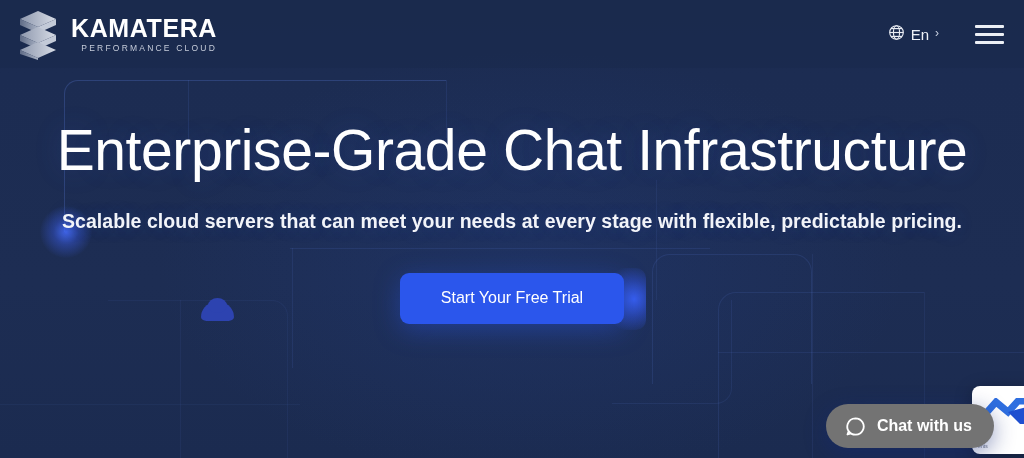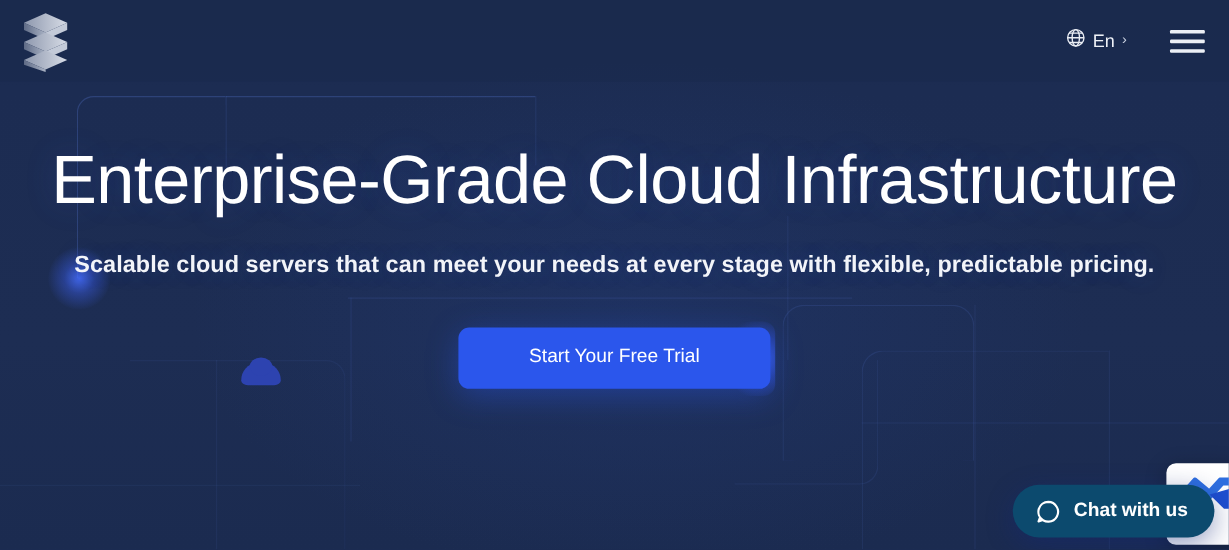--- a/index.html
+++ b/index.html
@@ -112,21 +112,21 @@
   }
   .hero-sub{
     margin-top:28px;
     font-size:19.5px; font-weight:bold; color:#f2f4f9;
     text-align:center; letter-spacing:.05px;
     text-shadow:0 0 18px rgba(60,100,220,.25);
   }
   .cta{
     margin-top:40px;
     display:inline-flex; align-items:center; justify-content:center;
-    width:260px; height:51px;
+    width:224px; height:51px;
     background:#2b56ec; color:#ffffff;
     font-size:16px; font-weight:normal;
     border:none; border-radius:9px; cursor:pointer;
     box-shadow:0 6px 26px rgba(43,86,236,.38);
     font-family:"Liberation Sans", sans-serif;
   }
 
   
   .review-card{
     position:absolute; right:-12px; bottom:4px;
@@ -138,24 +138,24 @@
   .review-mark{
     position:absolute; left:6px; top:12px; width:52px; height:30px;
   }
   .review-caption{
     position:absolute; left:6px; bottom:5px; font-size:5px; color:#6b7280;
     letter-spacing:.1px; white-space:nowrap;
   }
 
   
   .chat{
-    position:absolute; right:12px; bottom:10px;
+    position:absolute; right:30px; bottom:10px;
     display:inline-flex; align-items:center; gap:11px;
     height:44px; padding:0 22px 0 19px;
-    background:#0c4a6e; color:#ffffff;
+    background:#737373; color:#ffffff;
     border:none; border-radius:22px; cursor:pointer;
     font-size:16px; font-weight:bold;
     box-shadow:0 6px 22px rgba(20,40,120,.45);
     font-family:"Liberation Sans", sans-serif;
   }
   .chat svg{ display:block; }
 </style>
 </head>
 <body>
 
@@ -205,20 +205,24 @@
           <path d="M40 11 L22 19 L22 25 L40 17 Z" fill="#c3cad8"></path>
 
           <path d="M22 19 L40 27 L22 35 L4 27 Z" fill="url(#lg1)"></path>
           <path d="M4 27 L22 35 L22 41 L4 33 Z" fill="url(#lg2)"></path>
           <path d="M40 27 L22 35 L22 41 L40 33 Z" fill="#c3cad8"></path>
 
           <path d="M22 34 L40 42 L22 50 L4 42 Z" fill="url(#lg1)"></path>
           <path d="M4 42 L22 50 L22 52 L4 46 Z" fill="url(#lg2)"></path>
         </svg>
       </span>
+      <span class="brand-text">
+        <span class="brand-name">KAMATERA</span>
+        <span class="brand-sub">PERFORMANCE CLOUD</span>
+      </span>
     </a>
 
     <div class="nav-right">
 
       <div class="lang">
         <span>
           <svg width="17" height="17" viewBox="0 0 20 20" fill="none" stroke="#e9ecf3" stroke-width="1.35" aria-hidden="true">
             <circle cx="10" cy="10" r="8"></circle>
             <ellipse cx="10" cy="10" rx="3.6" ry="8"></ellipse>
             <line x1="2" y1="10" x2="18" y2="10"></line>
@@ -233,21 +237,21 @@
       <div class="burger">
         <span></span>
         <span></span>
         <span></span>
       </div>
 
     </div>
   </div>
 
   <div class="hero">
-    <h1 class="hero-title">Enterprise-Grade Cloud Infrastructure</h1>
+    <h1 class="hero-title">Enterprise-Grade Chat Infrastructure</h1>
     <p class="hero-sub">Scalable cloud servers that can meet your needs at every stage with flexible, predictable pricing.</p>
     <button class="cta">Start Your Free Trial</button>
   </div>
 
   <div class="review-card">
     <span class="review-mark">
       <svg width="52" height="30" viewBox="0 0 52 30" aria-hidden="true">
         <path d="M2 22 L18 4 L30 14 L40 3 L50 3 L50 13" fill="none" stroke="#2f6fe0" stroke-width="7" stroke-linejoin="miter"></path>
         <path d="M30 14 L42 26 L52 26 L52 8 Z" fill="#1f4fd0"></path>
       </svg>

